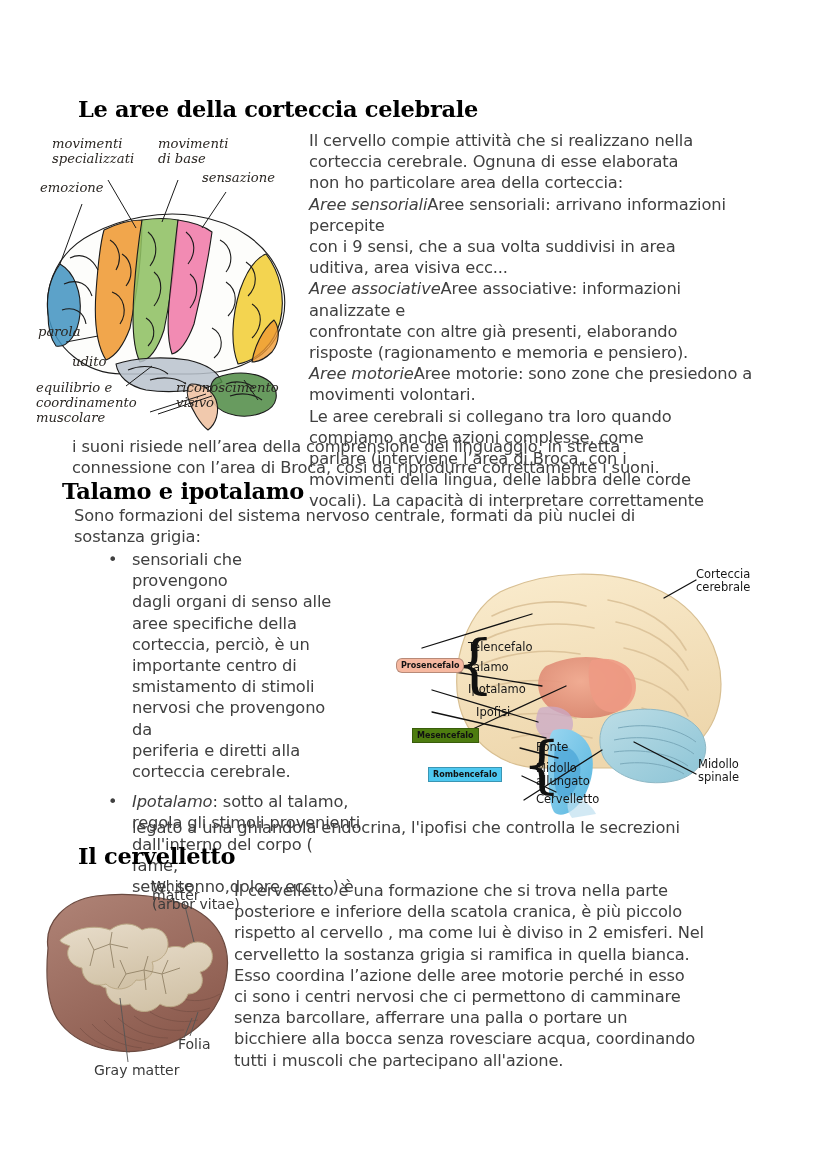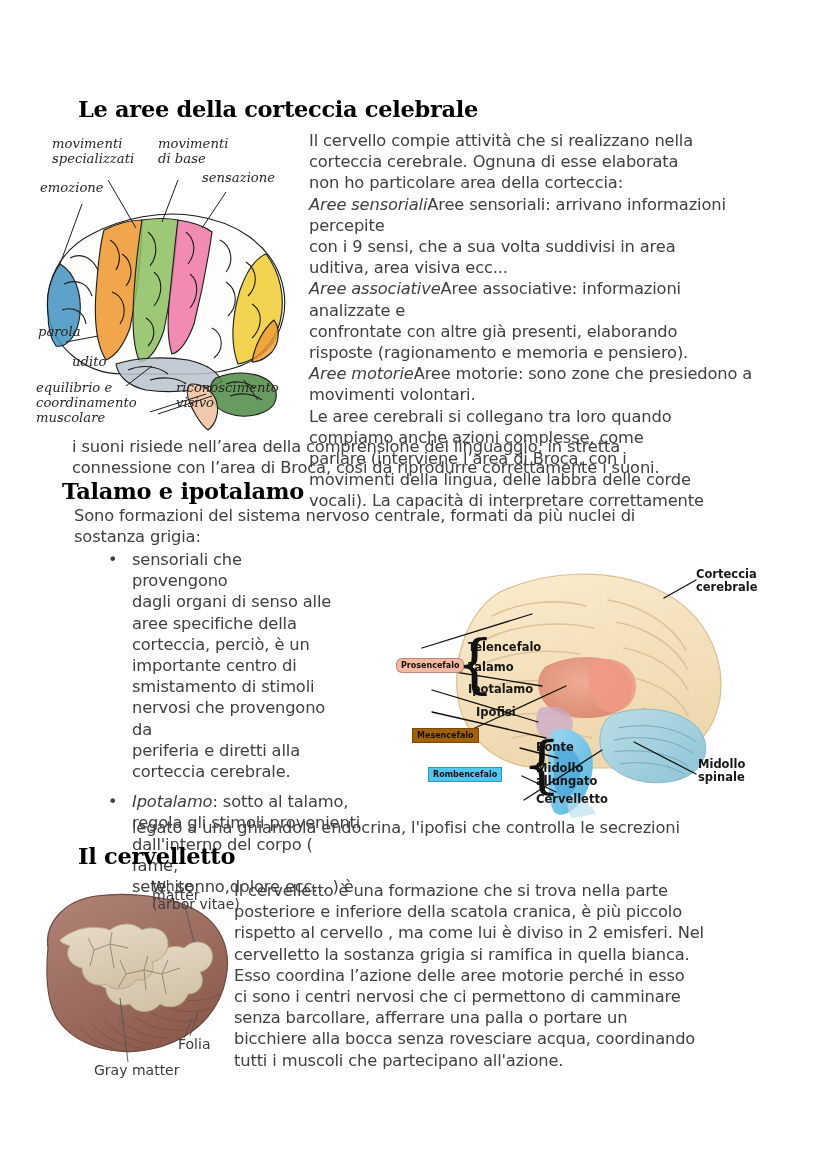--- a/index.html
+++ b/index.html
@@ -131,21 +131,21 @@
     font-size: 13.2px;
     line-height: 15px;
     color: #2a2622;
     white-space: pre-line;
   }
   .fig-label-sans {
     position: absolute;
     font-family: "DejaVu Sans", sans-serif;
     font-size: 11.5px;
     line-height: 13px;
-    font-weight: bold;
+    font-weight: normal;
     color: #161616;
     white-space: pre-line;
   }
   .fig-label-tiny {
     position: absolute;
     font-family: "DejaVu Sans", sans-serif;
     font-size: 14px;
     line-height: 9px;
     color: #3a3a3a;
     white-space: pre-line;
@@ -405,21 +405,21 @@
     <div class="fig-label-sans" style="left:140px; top:200px;">Midollo
 allungato</div>
     <div class="fig-label-sans" style="left:140px; top:231px;">Cervelletto</div>
     <div class="fig-label-sans" style="left:302px; top:196px;">Midollo
 spinale</div>
 
     <div class="brace" style="left:58px; top:70px; font-size:64px;">{</div>
     <div class="brace" style="left:126px; top:172px; font-size:62px;">{</div>
 
     <div class="tag-box" style="left:0px; top:96px; background:#f6b8a0;border-radius:6px;">Prosencefalo</div>
-    <div class="tag-box" style="left:16px; top:166px; background:#a16207;">Mesencefalo</div>
+    <div class="tag-box" style="left:16px; top:166px; background:#4d7c0f;">Mesencefalo</div>
     <div class="tag-box" style="left:32px; top:205px; background:#4ec8f0;">Rombencefalo</div>
   </div>
 
   <div class="h1" id="sec3-title">Il cervelletto</div>
 
   <div id="cereb-img">
     <svg width="210" height="212" viewBox="0 0 210 212" aria-hidden="true">
       <defs>
         <linearGradient id="gray" x1="0" y1="0" x2="0.6" y2="1">
           <stop offset="0%" stop-color="#b08477"></stop>

